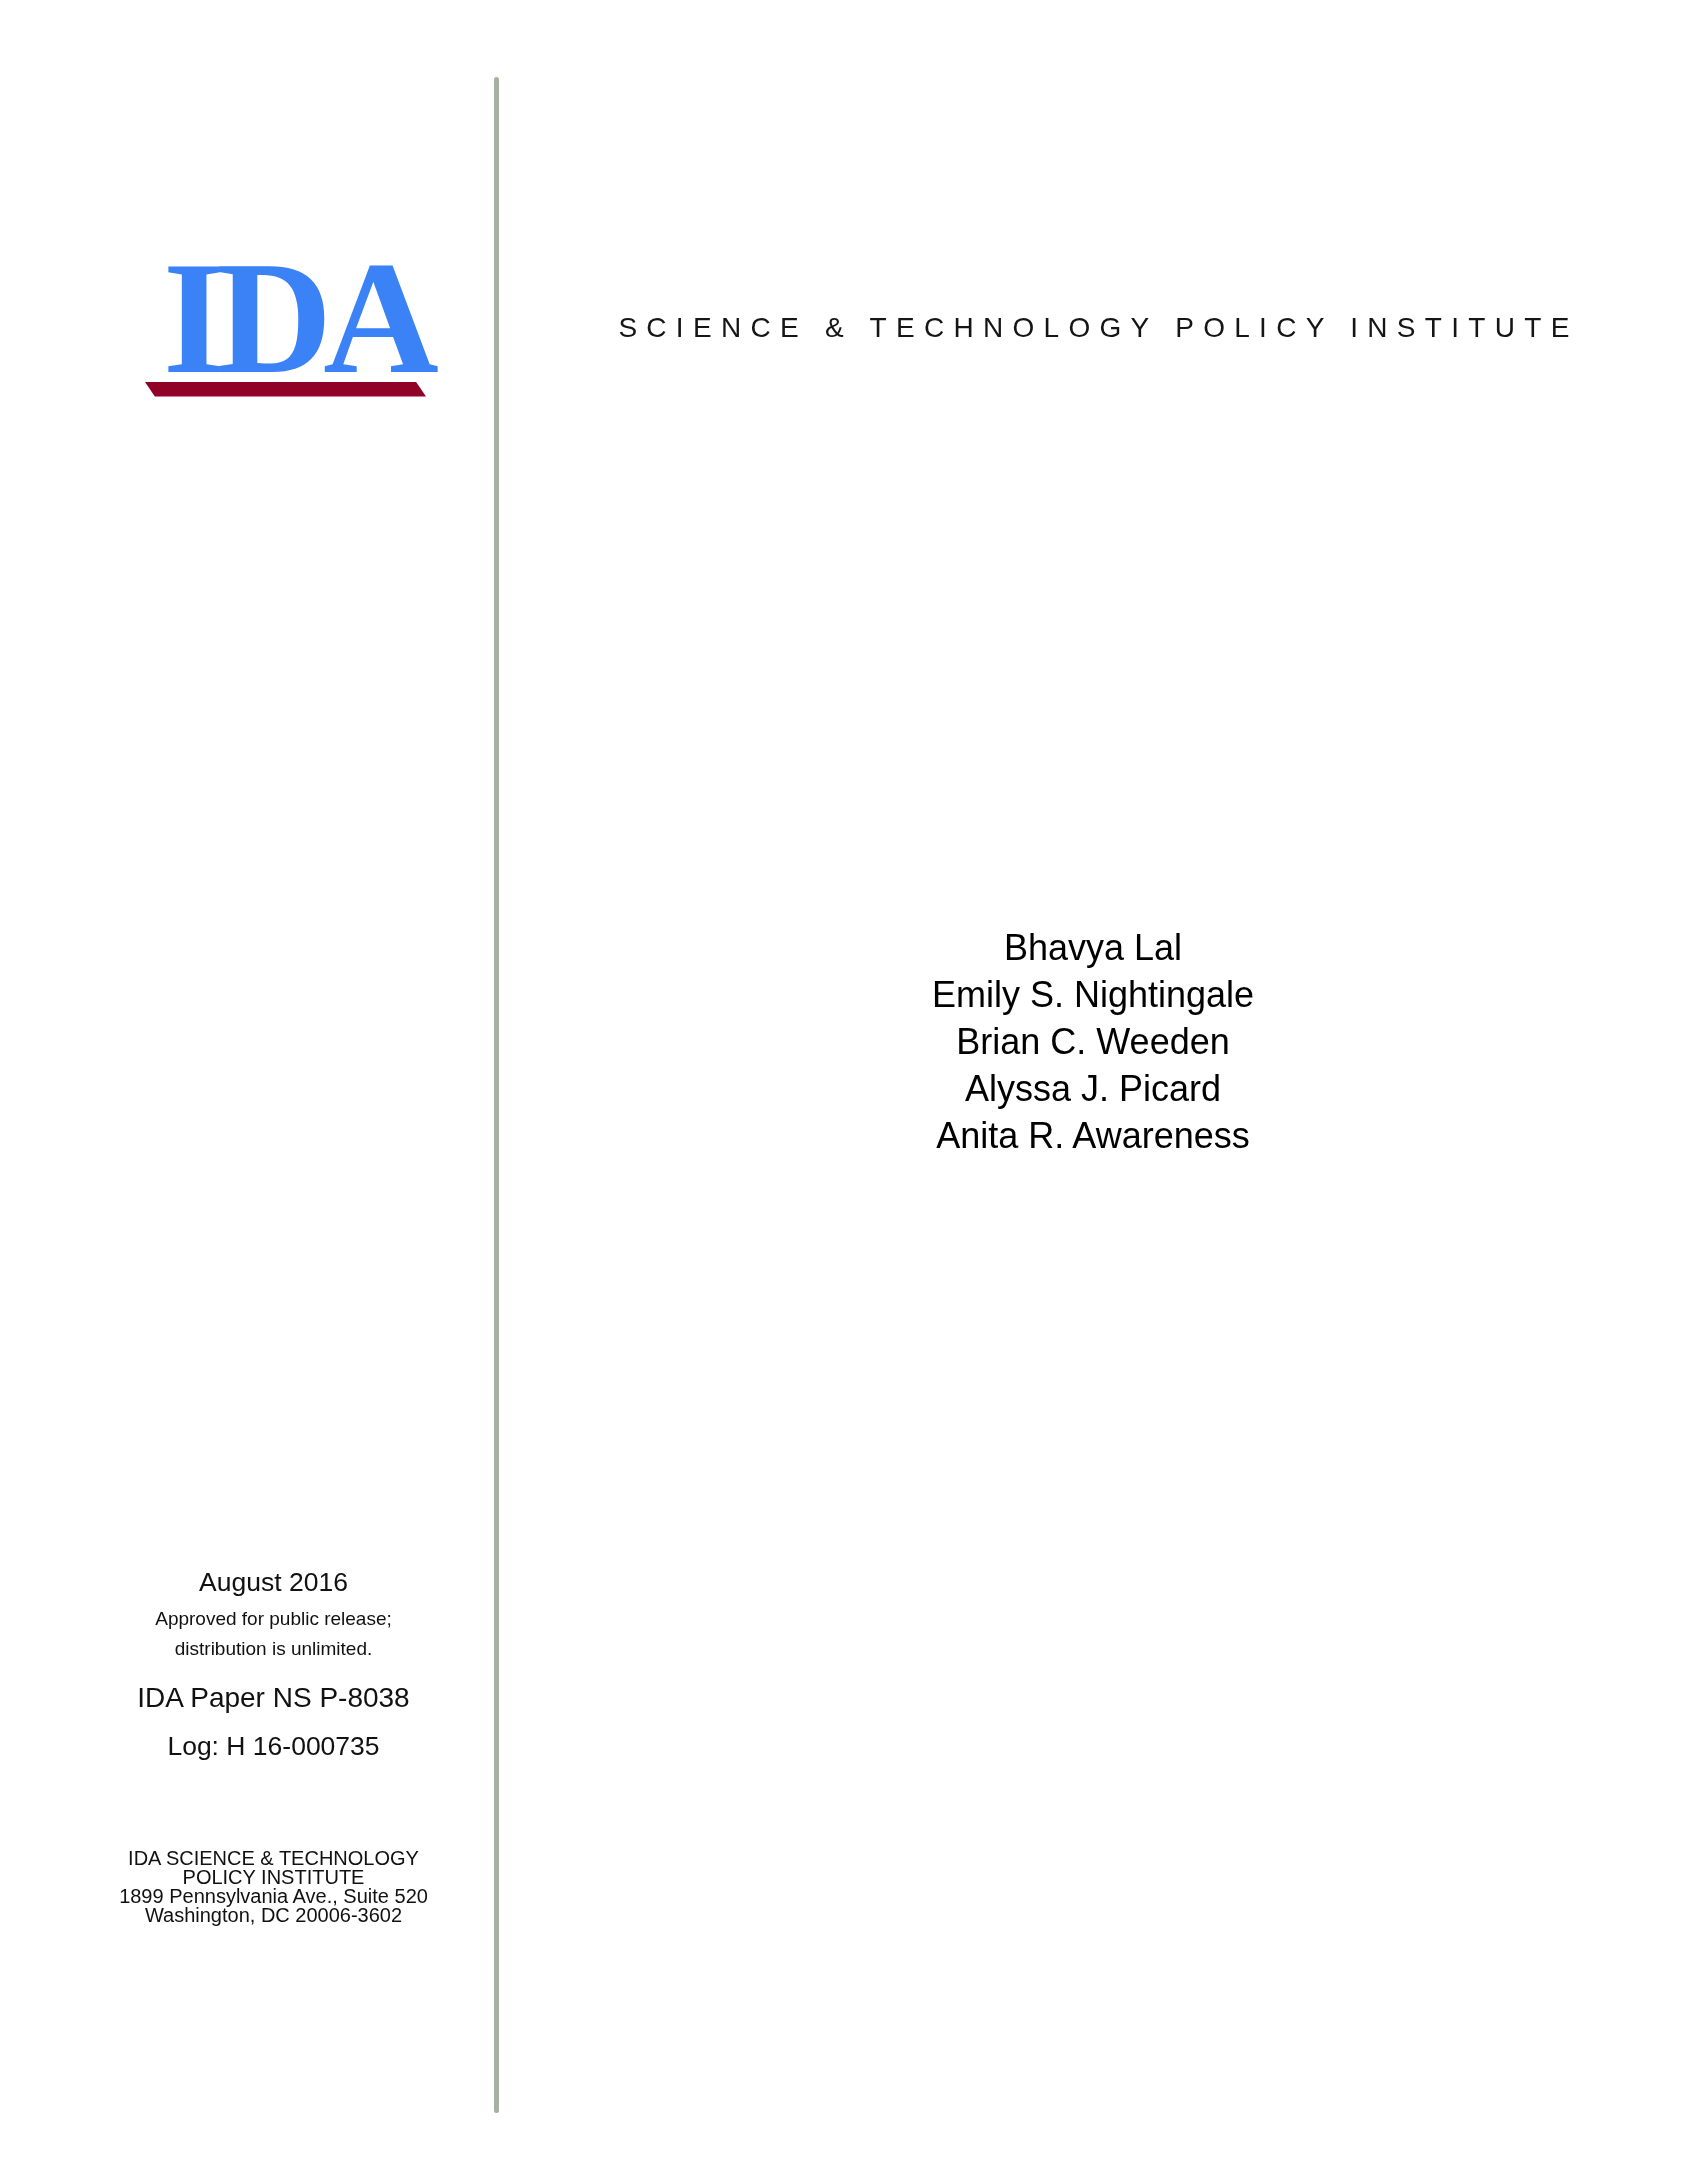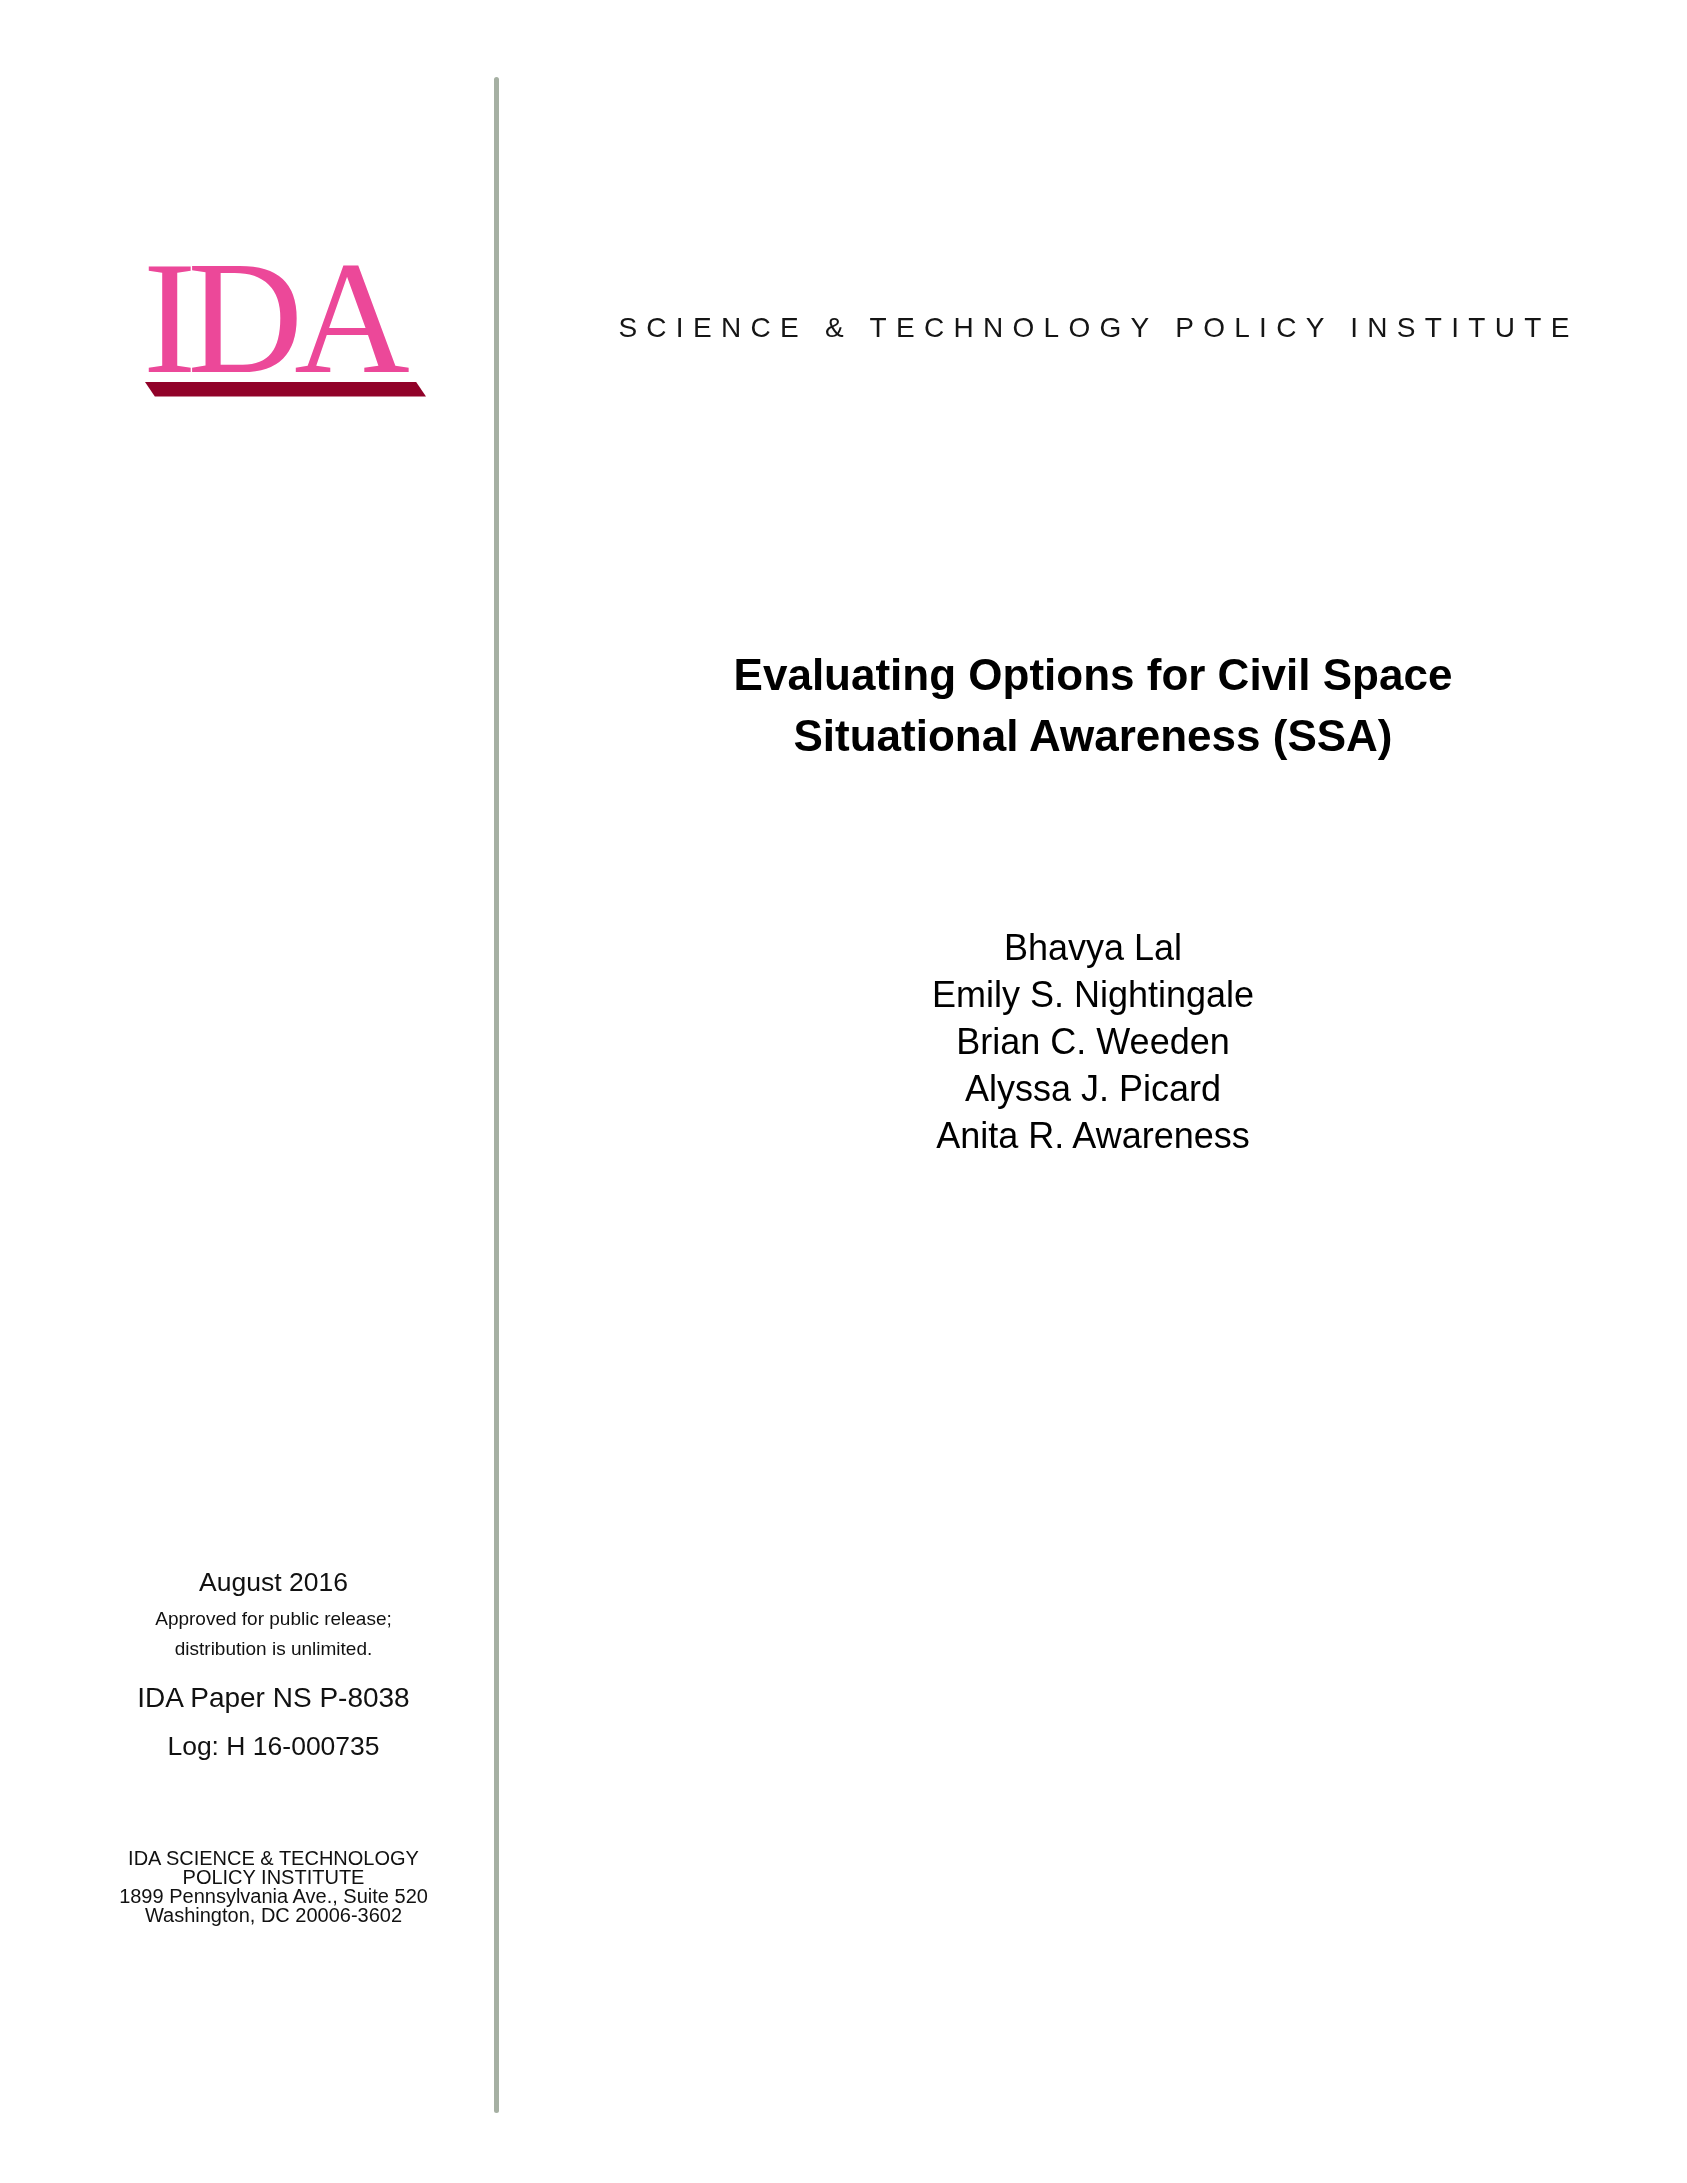--- a/index.html
+++ b/index.html
@@ -11,26 +11,27 @@
     color:#111;
     overflow:hidden;
     margin:0 auto;
   }
   
   .logo{
     position:absolute;left:143px;top:238px;width:304px;
   }
   .logo-letters{
     font-family:"Liberation Serif", serif;
-    font-weight:normal;
+    font-weight:bold;
     font-size:160px;
     line-height:160px;
     letter-spacing:-0.055em;
-    color:#ec4899;
+    color:#3b82f6;
     white-space:nowrap;
+    margin-left:20px;
   }
   .logo-bar{
     position:absolute;left:2px;top:144px;
     width:281px;height:14.6px;
     background:#910229;
     clip-path:polygon(0 0, 96.5% 0, 100% 100%, 3.5% 100%);
   }
   
   .divider{
     position:absolute;
@@ -79,24 +80,20 @@
 
   <div class="logo">
     <div class="logo-letters">IDA</div>
     <div class="logo-bar"></div>
   </div>
 
   <div class="divider"></div>
 
   <div class="institute-header">SCIENCE &amp; TECHNOLOGY POLICY INSTITUTE</div>
 
-  <div class="doc-title">
-    <div>Evaluating Options for Civil Space</div>
-    <div>Situational Awareness (SSA)</div>
-  </div>
 
   <div class="authors">
     <div>Bhavya Lal</div>
     <div>Emily S. Nightingale</div>
     <div>Brian C. Weeden</div>
     <div>Alyssa J. Picard</div>
     <div>Anita R. Awareness</div>
   </div>
 
   <div class="leftcol">

